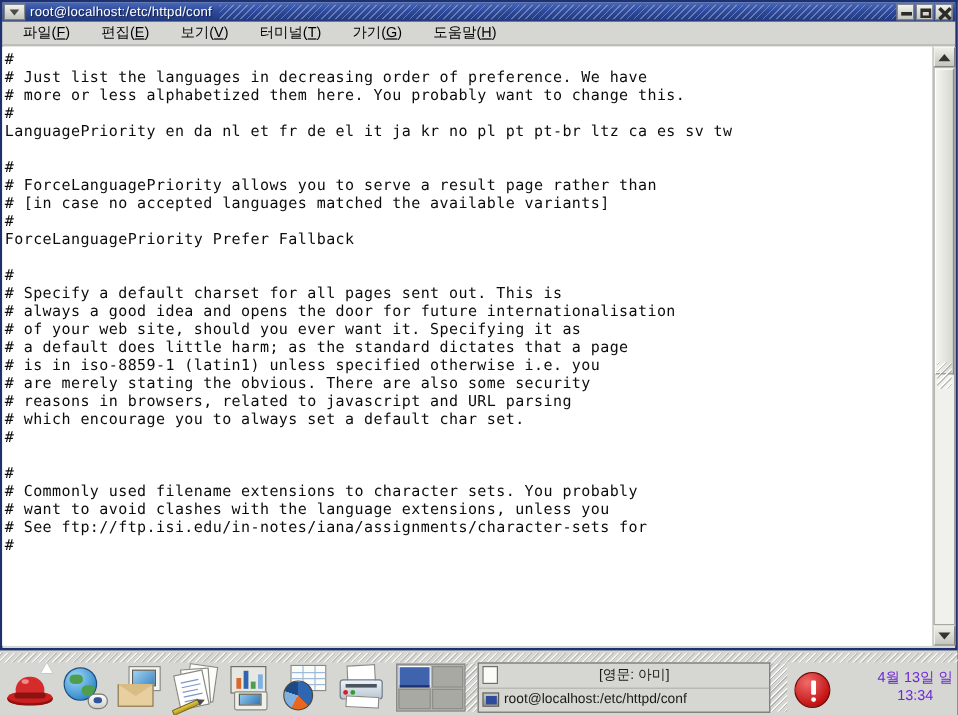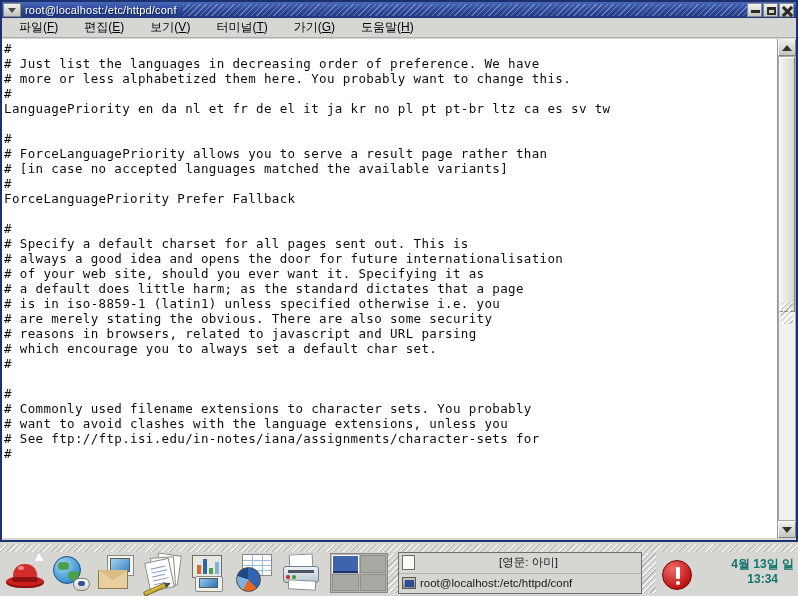--- a/index.html
+++ b/index.html
@@ -294,25 +294,24 @@
     margin: 12px 0 0 6px;
     position: relative; z-index: 2;
     flex: 0 0 auto;
   }
   #alert-icon .bang-b { position:absolute; left:13px; top:6px; width:4px; height:12px; background:#fff; border-radius:1px; }
   #alert-icon .bang-d { position:absolute; left:13px; top:20px; width:4px; height:4px; background:#fff; border-radius:50%; }
 
   #clock {
     margin-left: auto; margin-right: 4px;
     text-align: center; line-height: 15px;
-    font-size: 12px; color: #0f766e;
+    font-size: 12px; color: #6d28d9;
     position: relative; z-index: 2;
     padding-top: 6px;
     white-space: nowrap;
-    font-weight: bold;
   }
 </style>
 </head>
 <body>
 
 <div id="window">
 
   <div id="titlebar">
     <div class="tb-menu-btn">
       <span class="chev"></span>

